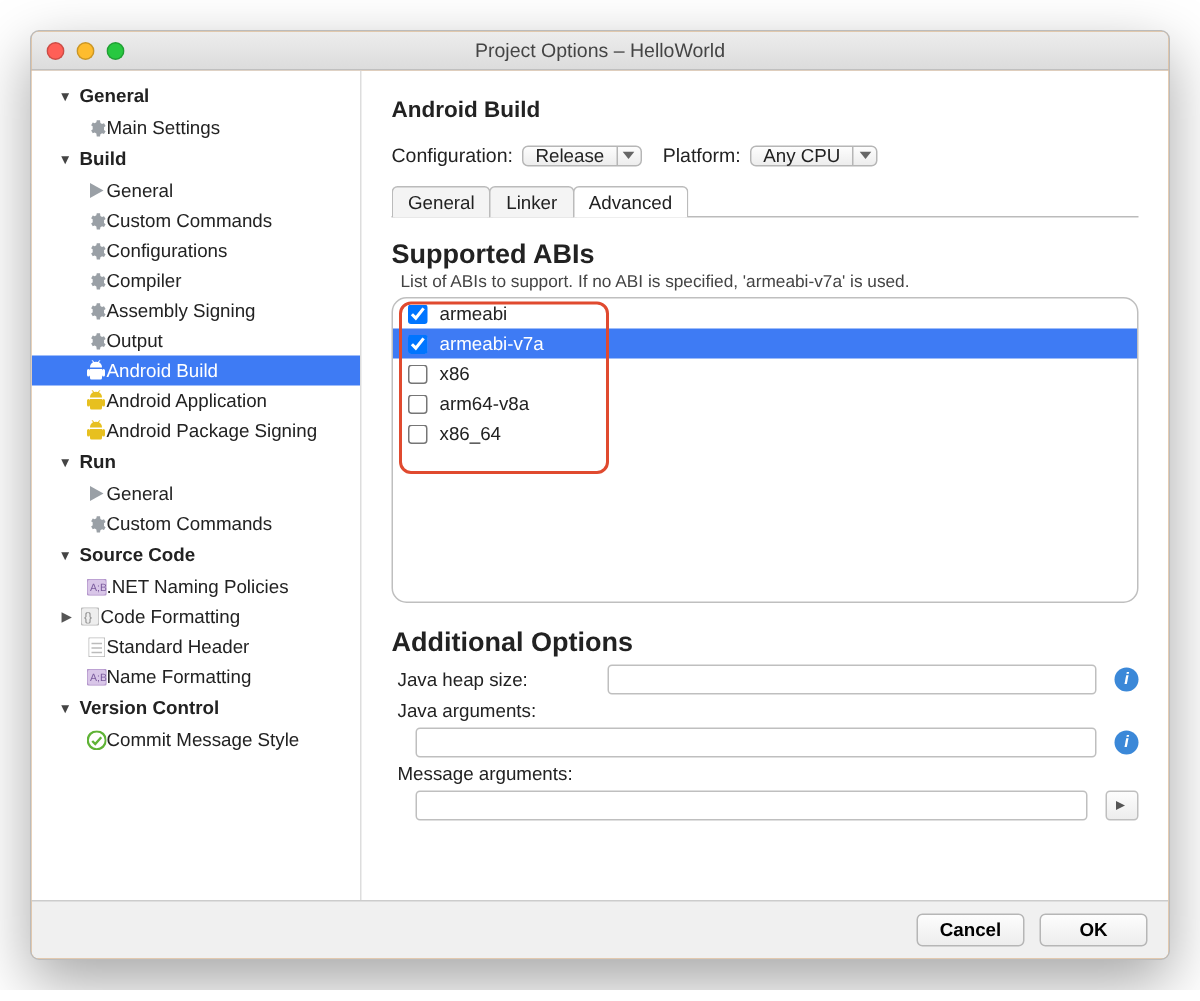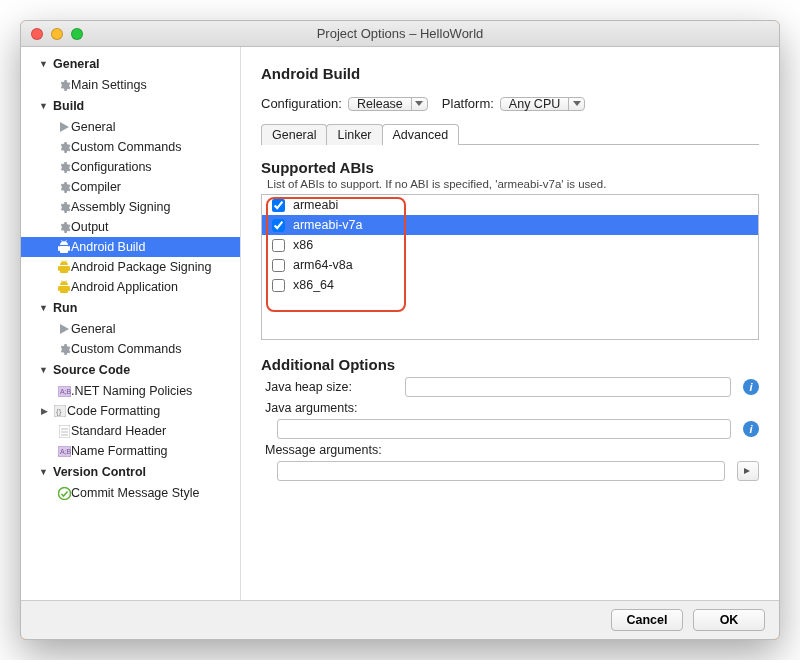--- a/index.html
+++ b/index.html
@@ -30,23 +30,23 @@
   .content { flex:1; padding:12px 20px 8px 20px; display:flex; flex-direction:column; overflow:auto;}
   h2.heading { font-size:15px; font-weight:bold; margin:6px 0 14px 0;}
   .config-row { display:flex; align-items:center; gap:6px; font-size:13px; margin-bottom:12px;}
   .combo { display:inline-flex; align-items:center; border:1px solid #b6b6b6; border-radius:4px; background:linear-gradient(#fdfdfd,#ededed); height:14px; }
   .combo .lbl{ padding:0 8px; font-size:12.5px;}
   .combo .btn{ width:16px; height:100%; border-left:1px solid #b6b6b6; display:flex; align-items:center; justify-content:center;}
   .tabs { display:flex; border-bottom:1px solid #bbb; }
   .tab { border:1px solid #bbb; border-bottom:none; padding:3px 10px; font-size:12.5px; background:#f4f4f4; margin-right:-1px; border-radius:4px 4px 0 0; position:relative; top:1px;}
   .tab.active { background:#fff; }
   .panel { border:0; padding:8px 0 0 0; flex:1; display:flex; flex-direction:column;}
-  .section-title { font-weight:bold; font-size:15px; margin:6px 0 2px 0;}
+  .section-title { font-weight:bold; font-size:18px; margin:6px 0 2px 0;}
   .section-sub { font-size:11.5px; color:#444; margin:0 0 4px 6px; }
-  .abi-box { border:1px solid #bfbfbf; border-radius:0; height:146px; background:#fff; position:relative; overflow:hidden;}
+  .abi-box { border:1px solid #bfbfbf; border-radius:10px; height:204px; background:#fff; position:relative; overflow:hidden;}
   .abi-row { display:flex; align-items:center; gap:8px; padding:3px 10px; font-size:12.5px;}
   .abi-row.sel { background:#3e7bf4; color:#fff;}
   .abi-row input[type=checkbox]{ width:13px; height:13px; margin:0;}
   .highlight-box { position:absolute; border:2px solid #e04a2f; border-radius:8px; left:4px; top:2px; width:140px; height:115px; pointer-events:none;}
   .addl { margin-top:10px;}
   .form-row { display:flex; align-items:center; gap:12px; margin:4px 0;}
   .form-row label { width:132px; font-size:12.5px; padding-left:4px;}
   .form-row input[type=text] { flex:1; height:20px; border:1px solid #bfbfbf; border-radius:3px; padding:0 4px; font-size:12.5px;}
   .info-ico { width:16px; height:16px; border-radius:50%; background:#3b88d8; color:#fff; font-size:11px; font-style:italic; font-weight:bold; display:inline-flex; align-items:center; justify-content:center;}
   .sq-btn { width:22px; height:20px; border:1px solid #bfbfbf; border-radius:3px; background:linear-gradient(#fdfdfd,#ededed); display:inline-flex; align-items:center; justify-content:center;}
@@ -140,29 +140,29 @@
             </svg>
           </span>
           <span>Android Build</span>
         </div>
         <div class="tree-item">
           <span class="ico">
             <svg width="12" height="14" viewBox="0 0 12 14">
               <path fill="#e7c01f" d="M3 0l1 1.5A4 4 0 002 5h8a4 4 0 00-2-3.5L9 0 8 .3 7.3 1.4a4 4 0 00-2.6 0L4 0.3 3 0zM2 6h8v6a1 1 0 01-1 1H3a1 1 0 01-1-1V6zM0 7a1 1 0 012 0v3a1 1 0 01-2 0V7zm10 0a1 1 0 012 0v3a1 1 0 01-2 0V7z"></path>
             </svg>
           </span>
-          <span>Android Package Signing</span>
+          <span>Android Application</span>
         </div>
         <div class="tree-item">
           <span class="ico">
             <svg width="12" height="14" viewBox="0 0 12 14">
               <path fill="#e7c01f" d="M3 0l1 1.5A4 4 0 002 5h8a4 4 0 00-2-3.5L9 0 8 .3 7.3 1.4a4 4 0 00-2.6 0L4 0.3 3 0zM2 6h8v6a1 1 0 01-1 1H3a1 1 0 01-1-1V6zM0 7a1 1 0 012 0v3a1 1 0 01-2 0V7zm10 0a1 1 0 012 0v3a1 1 0 01-2 0V7z"></path>
             </svg>
           </span>
-          <span>Android Application</span>
+          <span>Android Package Signing</span>
         </div>
         <div class="tree-group">
           <span class="arrow">▼</span>
           <span>Run</span>
         </div>
         <div class="tree-item">
           <span class="ico">
             <svg width="12" height="12">
               <polygon points="2,1 11,6 2,11" fill="#9aa0a6"></polygon>
             </svg>

